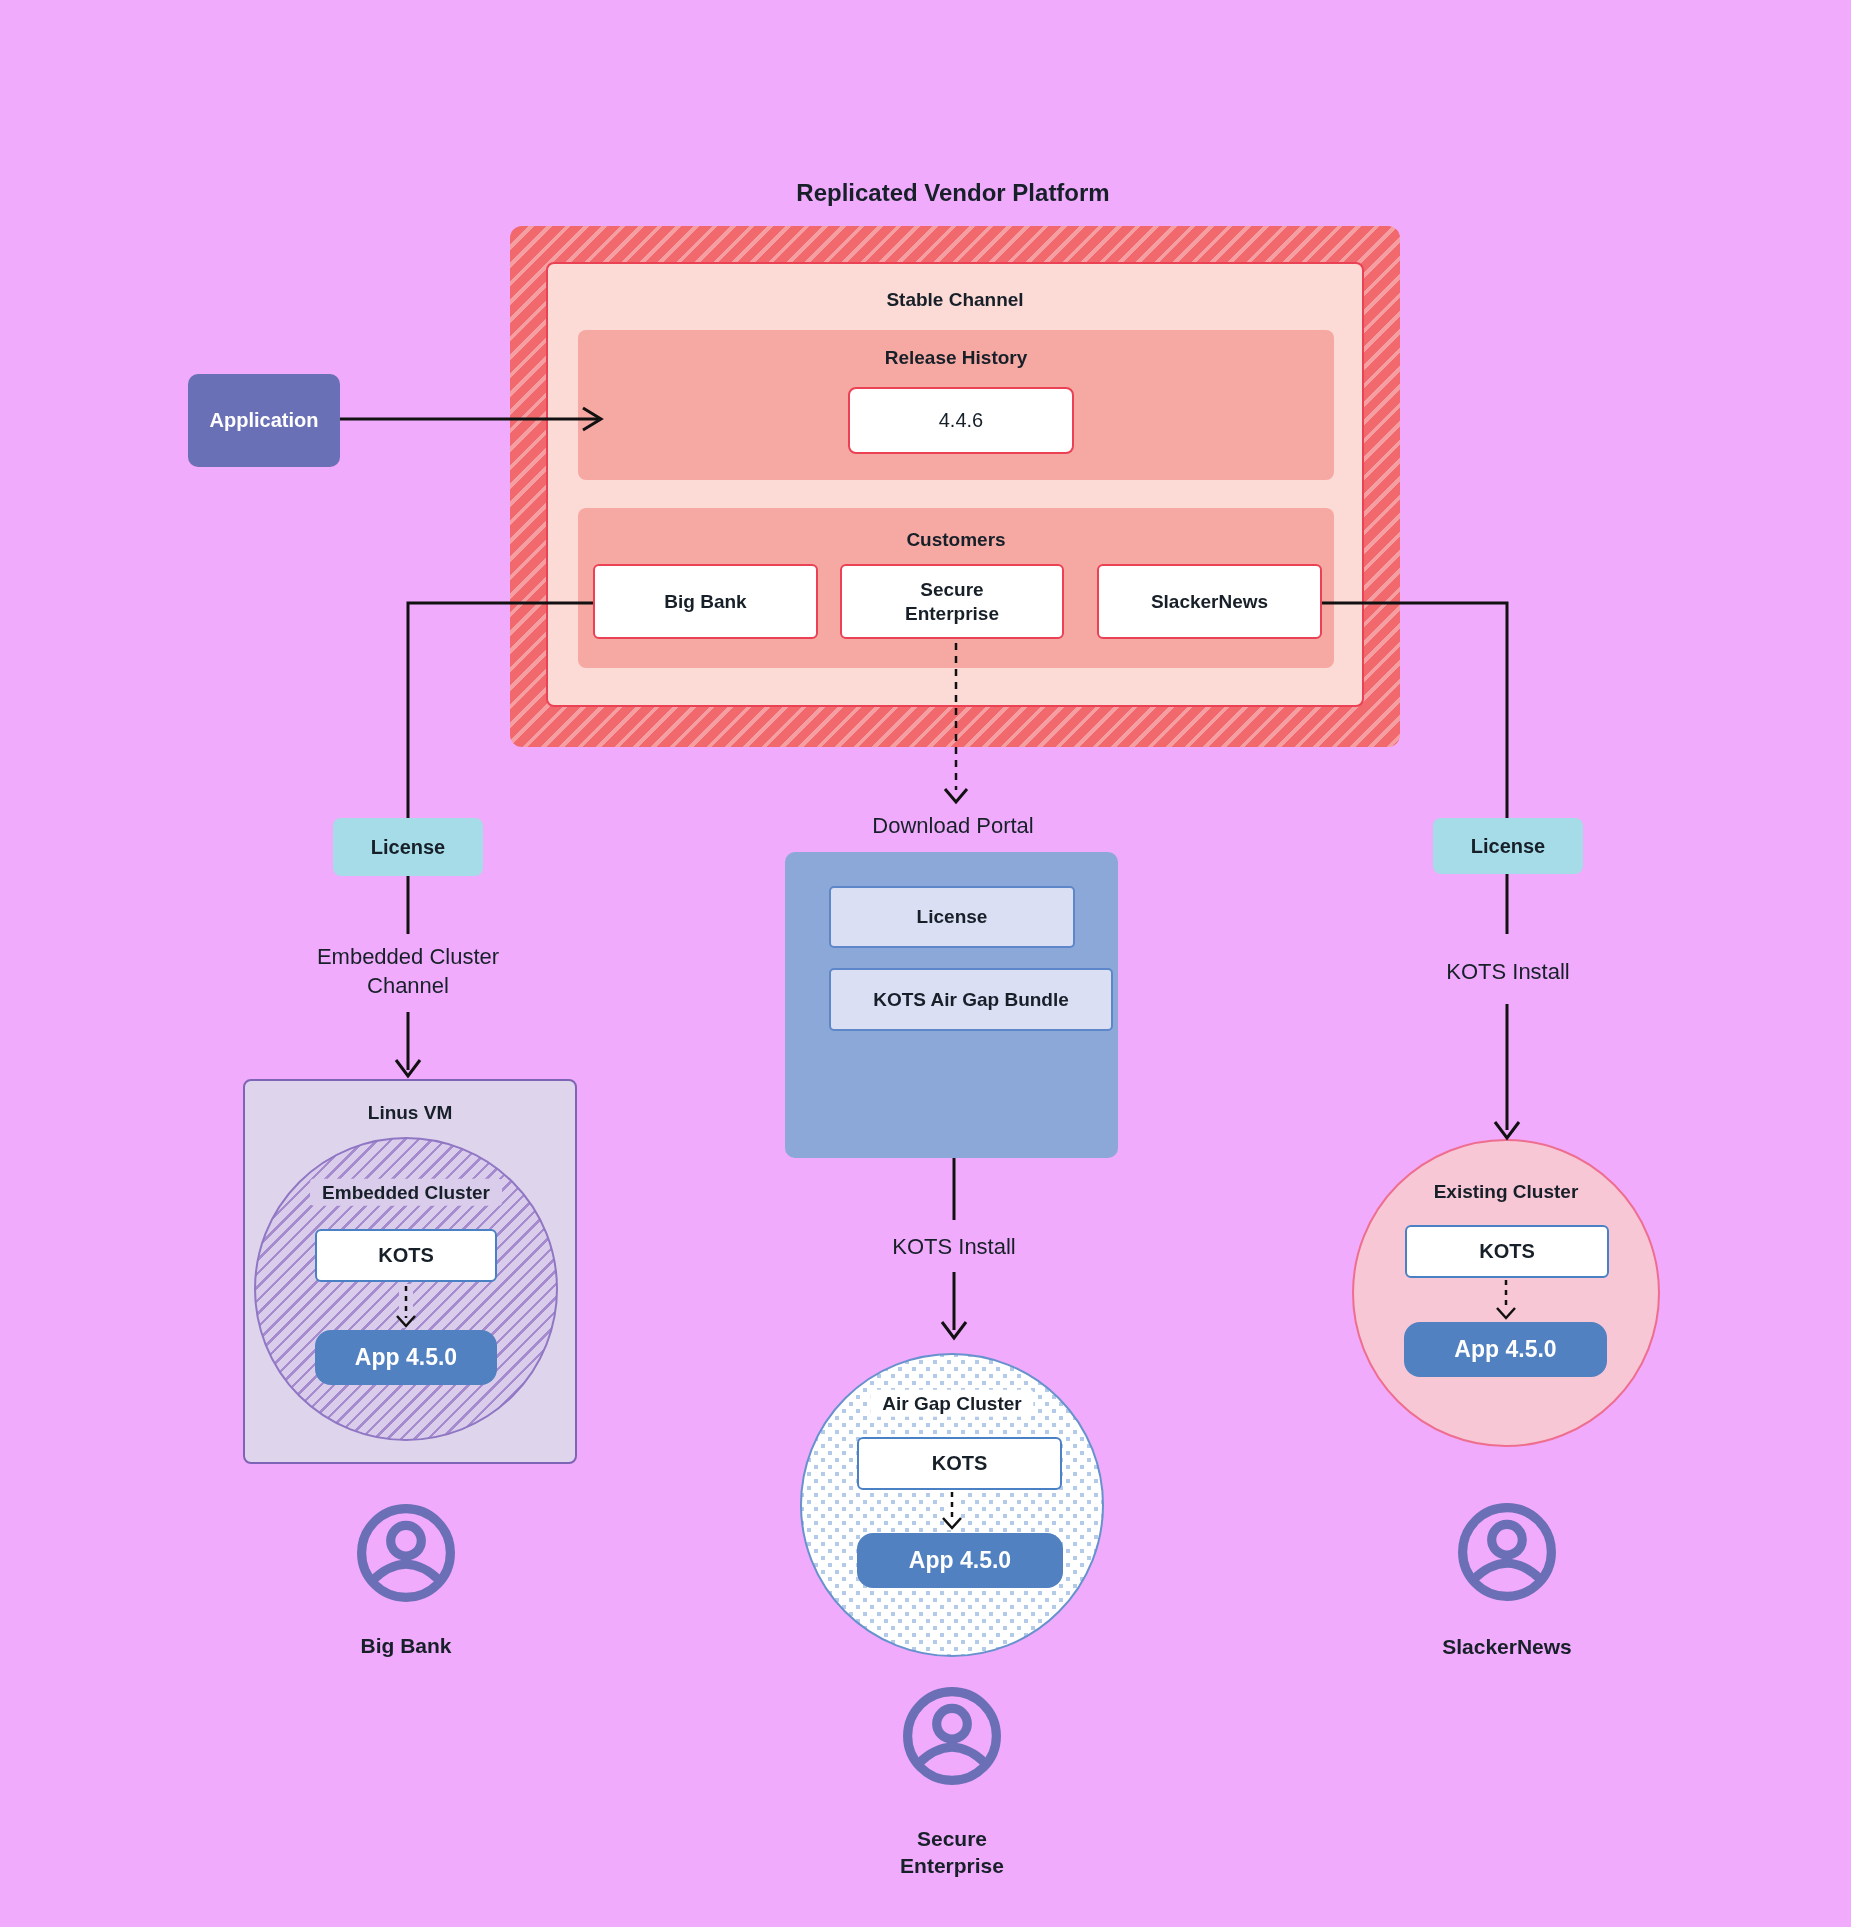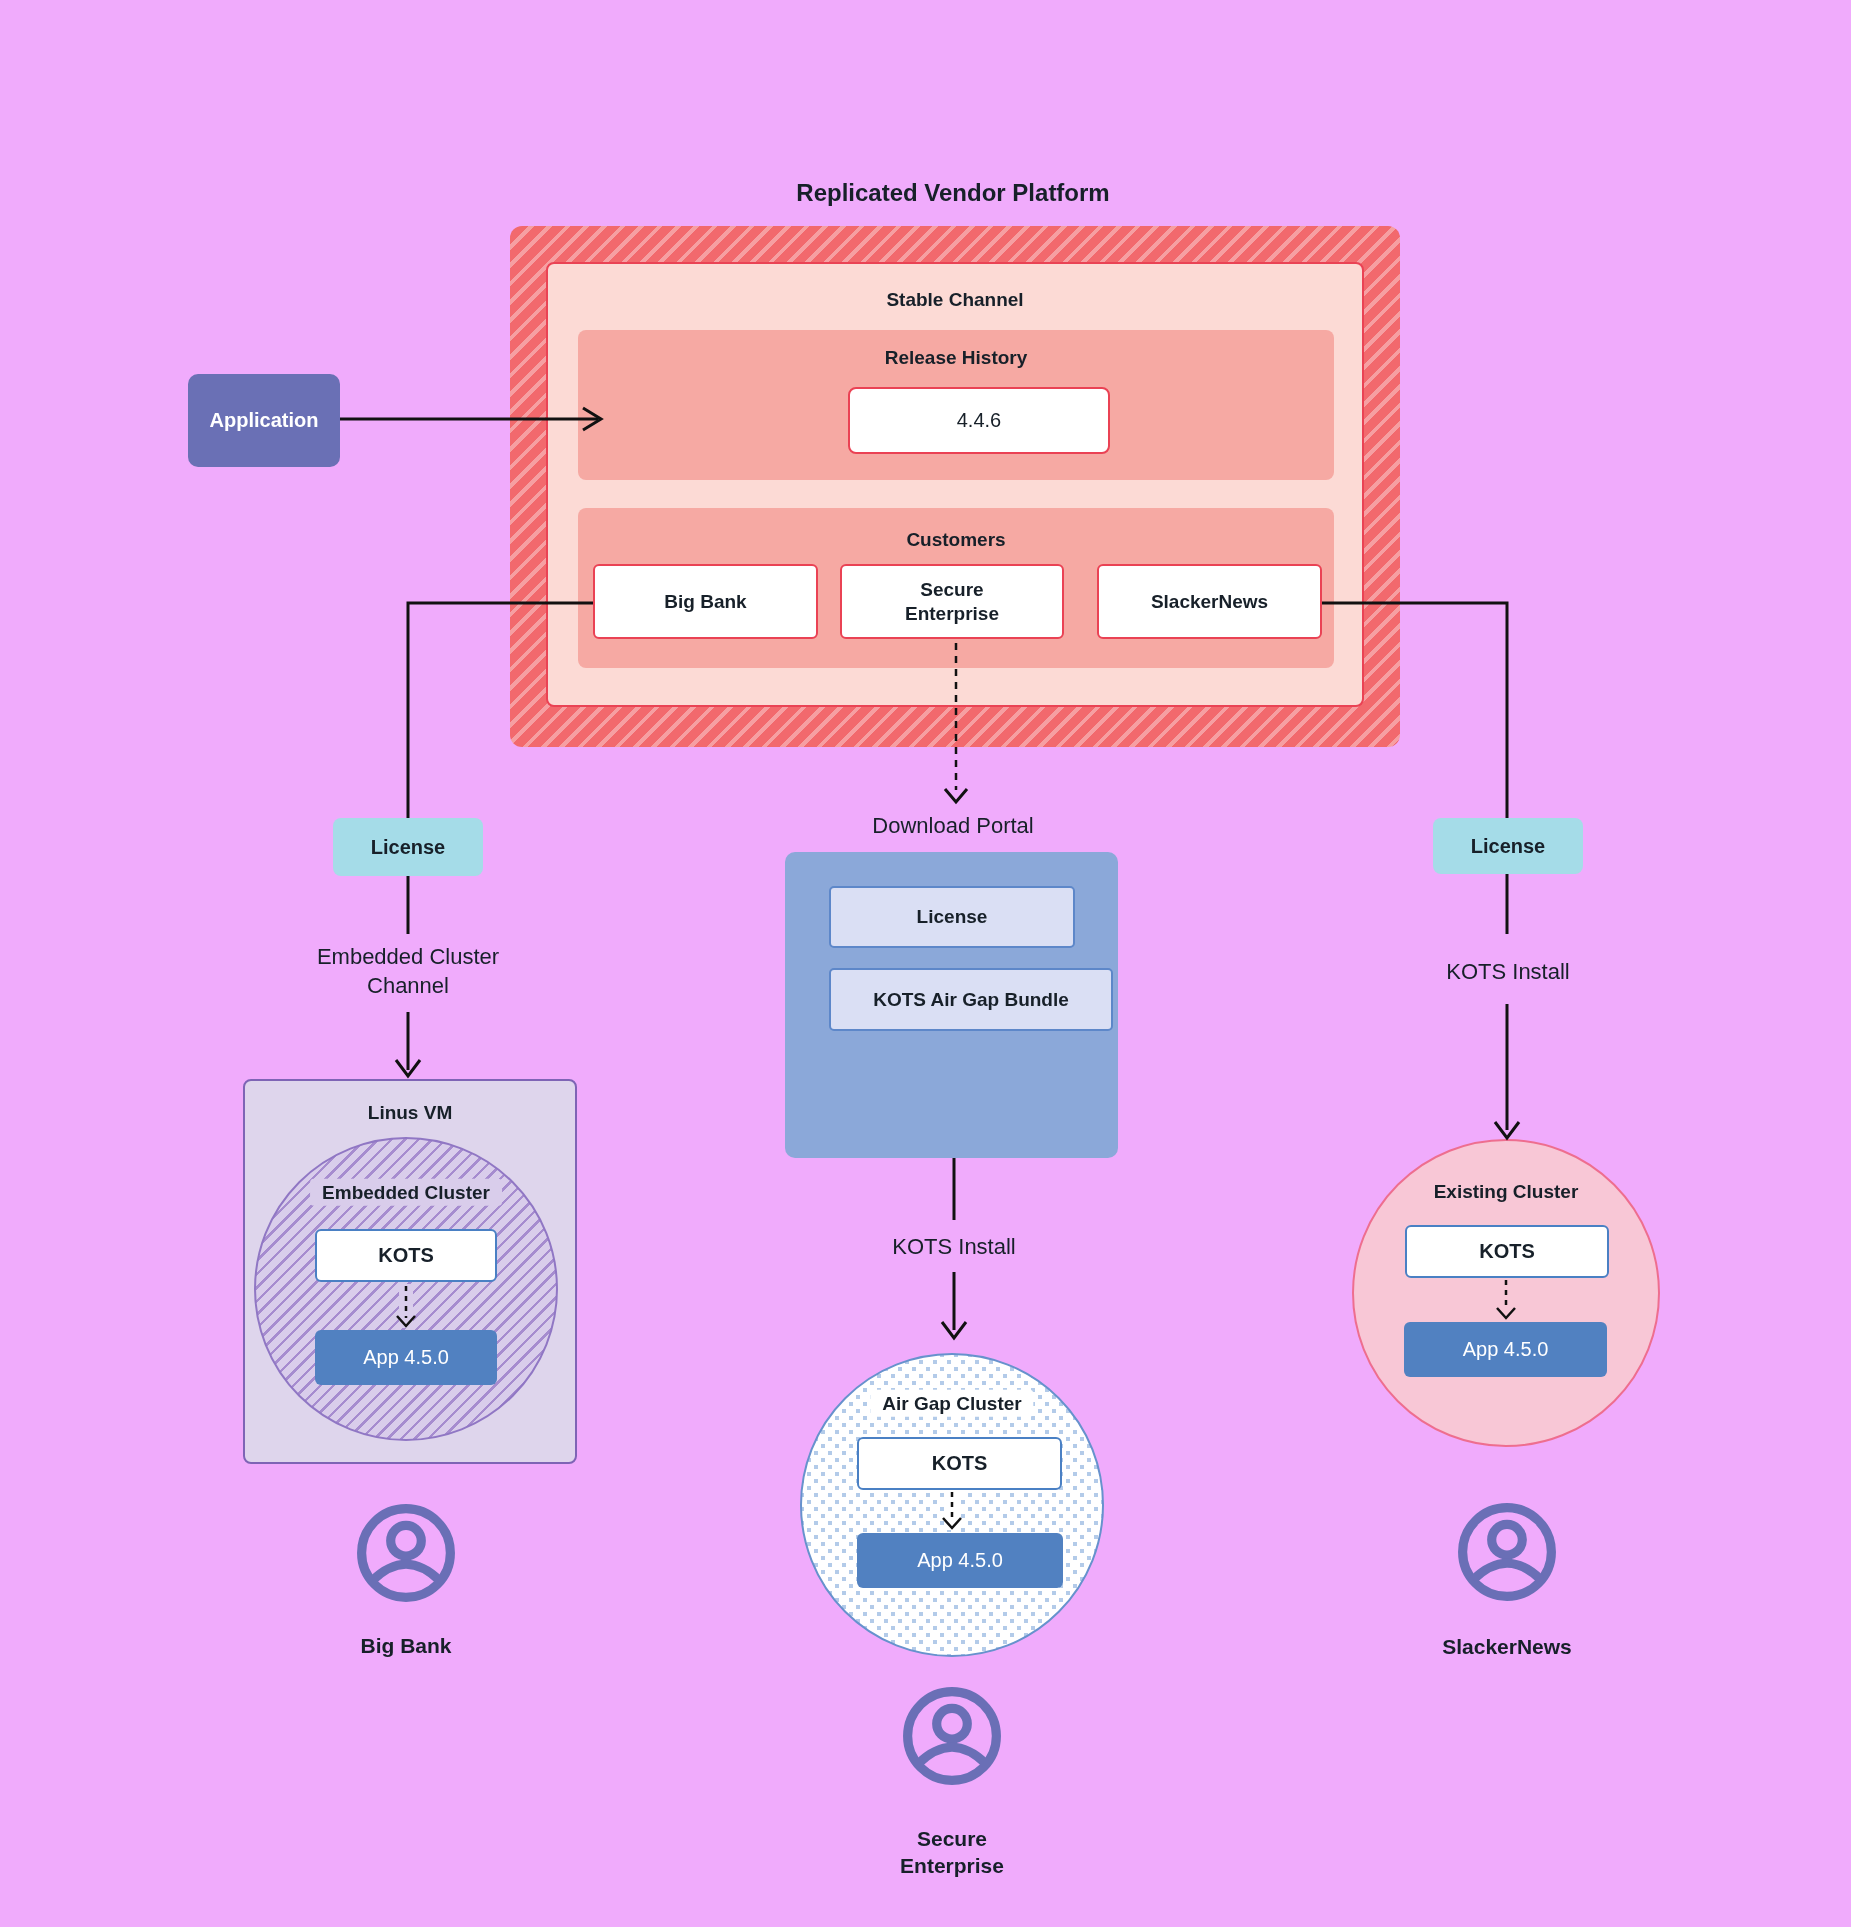--- a/index.html
+++ b/index.html
@@ -44,42 +44,42 @@
   .circle-hatch{background-color:var(--circle-fill);
      background-image:repeating-linear-gradient(135deg,var(--circle-hatch-line) 0 2.5px,transparent 2.5px 9.5px);
      border:2.5px solid var(--circle-border);}
   .circle-dots{background-color:#fff;
      background-image:radial-gradient(var(--dot-color) 2.2px,transparent 2.5px),
                       radial-gradient(var(--dot-color) 2.2px,transparent 2.5px);
      background-size:14px 14px;background-position:0 0,7px 7px;
      border:2.5px solid var(--dot-border);}
   .circle-pink{background:var(--pink-fill);border:2.5px solid var(--pink-border);}
   .kots{background:#fff;border:2px solid var(--kots-border);border-radius:6px;font-size:20px;font-weight:700;}
-  .appbox{background:var(--app-blue);border-radius:6px;color:#fff;font-size:20px;font-weight:400;}
+  .appbox{background:var(--app-blue);border-radius:16px;color:#fff;font-size:23px;font-weight:700;}
   .halo-purple{background:var(--circle-fill);padding:3px 12px;border-radius:4px;}
   .halo-white{background:#fff;padding:3px 12px;border-radius:4px;}
   .overlay{position:absolute;left:0;top:0;z-index:40;pointer-events:none;}
   .zbox{z-index:50;} .zlbl{z-index:60;} .zpat{z-index:10;}
   .person{position:absolute;z-index:50;color:var(--person-purple);}
 </style>
 </head>
 <body>
 
 <div class="canvas">
 
   <div class="lbl title zlbl" style="left:953px;top:193px;">Replicated Vendor Platform</div>
 
   <div class="box hatch-red zpat" style="left:510px;top:226px;width:890px;height:521px;"></div>
 
   <div class="box stable zpat" style="left:546px;top:262px;width:818px;height:445px;"></div>
   <div class="lbl section-lbl zlbl" style="left:955px;top:300px;">Stable Channel</div>
 
   <div class="box salmon zpat" style="left:578px;top:330px;width:756px;height:150px;"></div>
   <div class="lbl section-lbl zlbl" style="left:956px;top:358px;">Release History</div>
-  <div class="box release-old zbox" style="left:848px;top:387px;width:262px;height:67px;">4.4.6</div>
+  <div class="box release-old zbox" style="left:848px;top:387px;width:226px;height:67px;">4.4.6</div>
 
   <div class="box salmon zpat" style="left:578px;top:508px;width:756px;height:160px;"></div>
   <div class="lbl section-lbl zlbl" style="left:956px;top:540px;">Customers</div>
   <div class="box customer zbox" style="left:593px;top:564px;width:225px;height:75px;">Big Bank</div>
   <div class="box customer wrap zbox" style="left:840px;top:564px;width:224px;height:75px;padding:0 56px;">Secure Enterprise</div>
   <div class="box customer zbox" style="left:1097px;top:564px;width:225px;height:75px;">SlackerNews</div>
 
   <div class="box application zbox" style="left:188px;top:374px;width:152px;height:93px;">Application</div>
 
   <div class="box license zbox" style="left:333px;top:818px;width:150px;height:58px;">License</div>

